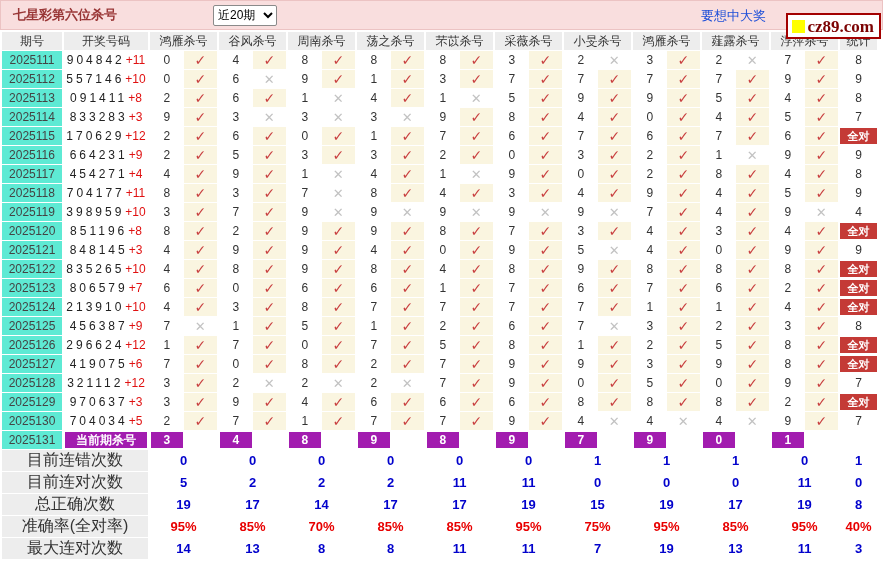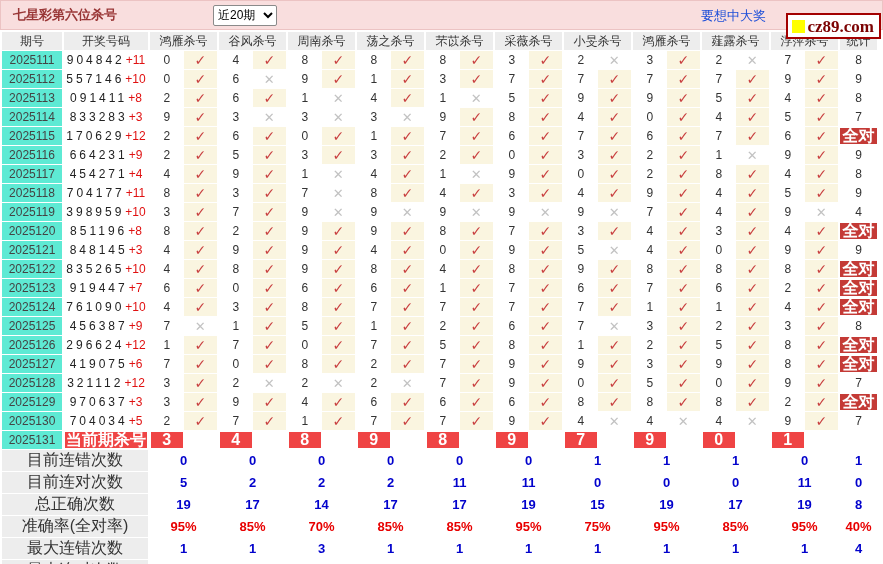--- a/index.html
+++ b/index.html
@@ -42,25 +42,25 @@
   td.period{background:#5eead4;color:#444;}
   td.draw .digits{letter-spacing:3px;color:#222;}
   td.draw .bonus{color:#e01111;margin-left:1px;}
   td.kill .kcell{display:flex;height:18px;align-items:stretch;}
   td.kill .kv{flex:1;display:flex;align-items:center;justify-content:center;color:#333;}
   td.kill .ic{flex:1;display:flex;align-items:center;justify-content:center;}
   td.kill .ic.ok{background:#faf5e0;color:#c94141;font-weight:bold;font-size:14px;}
   td.kill .ic.no{color:#c2c2c2;font-weight:bold;font-size:13px;}
   .rbadge{
     display:block;height:16px;line-height:16px;margin:1px;
-    background:#ef4444;color:#fff;font-weight:bold;font-size:16px;text-align:center;
+    background:#a21caf;color:#fff;font-weight:bold;font-size:12px;text-align:center;
   }
   td.kill .kv .rbadge{width:calc(100% - 2px);}
   td.stat .allright{display:block;height:16px;line-height:16px;margin:1px 0;
-    background:#c43a36;color:#fff;font-weight:bold;font-size:16px;}
+    background:#c43a36;color:#fff;font-weight:bold;font-size:11px;}
   td.slabel{background:#ededed;font-size:16px;color:#333;}
   .v-blue{color:#0202cc;font-weight:bold;font-size:13px;}
   .v-red{color:#e80000;font-weight:bold;font-size:13px;}
 </style>
 </head>
 <body>
 
 <div class="topbar">
   <span class="page-title">七星彩第六位杀号</span>
   <select class="period-select">
@@ -888,21 +888,21 @@
             <span class="kv">8</span>
             <span class="ic ok">✓</span>
           </div>
         </td>
         <td class="stat">
           <span class="allright">全对</span>
         </td>
       </tr>
       <tr>
         <td class="period">2025123</td>
-        <td class="draw"><span class="digits">919447</span><span class="bonus">+7</span></td>
+        <td class="draw"><span class="digits">806579</span><span class="bonus">+7</span></td>
         <td class="kill">
           <div class="kcell">
             <span class="kv">6</span>
             <span class="ic ok">✓</span>
           </div>
         </td>
         <td class="kill">
           <div class="kcell">
             <span class="kv">0</span>
             <span class="ic ok">✓</span>
@@ -955,21 +955,21 @@
             <span class="kv">2</span>
             <span class="ic ok">✓</span>
           </div>
         </td>
         <td class="stat">
           <span class="allright">全对</span>
         </td>
       </tr>
       <tr>
         <td class="period">2025124</td>
-        <td class="draw"><span class="digits">761090</span><span class="bonus">+10</span></td>
+        <td class="draw"><span class="digits">213910</span><span class="bonus">+10</span></td>
         <td class="kill">
           <div class="kcell">
             <span class="kv">4</span>
             <span class="ic ok">✓</span>
           </div>
         </td>
         <td class="kill">
           <div class="kcell">
             <span class="kv">3</span>
             <span class="ic ok">✓</span>
@@ -1560,34 +1560,20 @@
         <td class="v-red">85%</td>
         <td class="v-red">85%</td>
         <td class="v-red">95%</td>
         <td class="v-red">75%</td>
         <td class="v-red">95%</td>
         <td class="v-red">85%</td>
         <td class="v-red">95%</td>
         <td class="v-red">40%</td>
       </tr>
       <tr>
-        <td class="slabel" colspan="2">最大连错次数</td>
-        <td class="v-blue">1</td>
-        <td class="v-blue">1</td>
-        <td class="v-blue">3</td>
-        <td class="v-blue">1</td>
-        <td class="v-blue">1</td>
-        <td class="v-blue">1</td>
-        <td class="v-blue">1</td>
-        <td class="v-blue">1</td>
-        <td class="v-blue">1</td>
-        <td class="v-blue">1</td>
-        <td class="v-blue">4</td>
-      </tr>
-      <tr>
         <td class="slabel" colspan="2">最大连对次数</td>
         <td class="v-blue">14</td>
         <td class="v-blue">13</td>
         <td class="v-blue">8</td>
         <td class="v-blue">8</td>
         <td class="v-blue">11</td>
         <td class="v-blue">11</td>
         <td class="v-blue">7</td>
         <td class="v-blue">19</td>
         <td class="v-blue">13</td>

